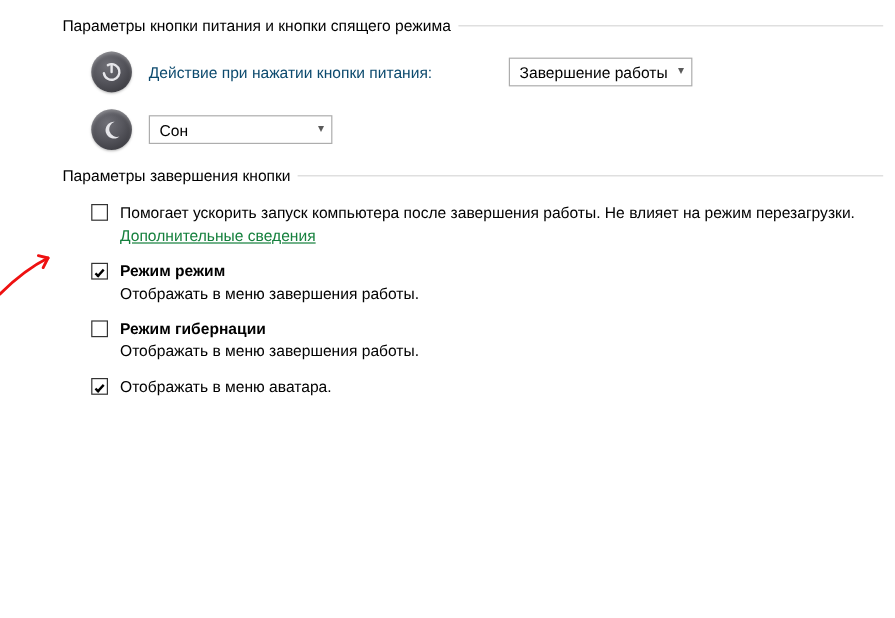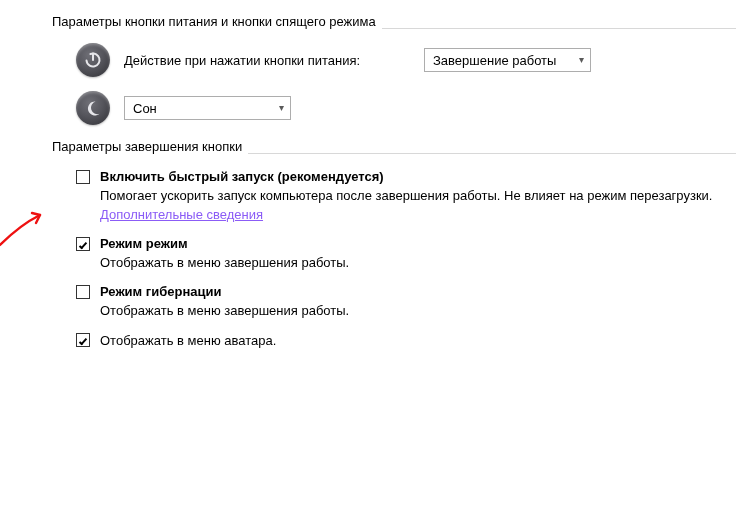--- a/index.html
+++ b/index.html
@@ -4,44 +4,44 @@
 <style>
 html,body{margin:0;padding:0}
 body{
   width:746px;height:515px;
   font-family:"Segoe UI",Tahoma,sans-serif;
   font-size:13px;color:#000;background:#fff;
   position:relative;
 }
 .content{padding:14px 10px 10px 52px}
 .section-title{
-  display:flex;align-items:flex-end;
+  display:flex;align-items:center;
   margin:0 0 14px 0;color:#000;
   font-size:13px;white-space:nowrap;
 }
 .section-title .rule{
   flex:1;height:1px;background:#d8d8d8;margin-left:6px;
 }
 .row{
   display:flex;align-items:center;
   margin:0 0 14px 24px;
 }
 .row .icon-wrap{
   width:34px;height:34px;border-radius:50%;
   background:radial-gradient(circle at 40% 35%,#6f6f76 0%,#55555c 45%,#2e2e33 100%);
   box-shadow:inset 0 2px 3px rgba(255,255,255,.3),0 1px 2px rgba(0,0,0,.25);
   display:flex;align-items:center;justify-content:center;
   margin-right:14px;flex:0 0 auto;
 }
 .row .icon-wrap svg{display:block}
 .row .label{
-  flex:0 0 auto;min-width:300px;color:#000000;
+  flex:0 0 auto;min-width:300px;color:#0c4a6e;
 }
 .row .select{
-  width:167px;height:24px;
+  width:153px;height:24px;
   border:1px solid #adadad;background:#fff;
   display:flex;align-items:center;justify-content:space-between;
   padding:0 6px 0 8px;font-size:13px;color:#000;
   box-sizing:border-box;cursor:pointer;
 }
 .row .select .chev{
   font-size:10px;color:#5a5a5a;line-height:1;
 }
 .opts{margin:0 0 0 24px}
 .opt{
@@ -56,21 +56,21 @@
 }
 .opt .cb.checked::after{
   content:"";position:absolute;left:2px;top:5px;
   width:8px;height:4px;border:2px solid #000;
   border-top:none;border-right:none;transform:rotate(-48deg);
   box-sizing:border-box;
 }
 .opt .body{flex:1;min-width:0}
 .opt .ttl{font-weight:bold;line-height:1.4}
 .opt .desc{line-height:1.45;margin-top:1px}
-.opt .desc a{color:#8b5cf6;text-decoration:underline;cursor:pointer}
+.opt .desc a{color:#15803d;text-decoration:underline;cursor:pointer}
 .arrow-annot{
   position:absolute;left:-2px;top:205px;
   pointer-events:none;
 }
 </style>
 </head>
 <body>
 
 <div class="content">
 
@@ -108,21 +108,20 @@
   <div class="section-title" style="margin-top:4px">
     <span>Параметры завершения кнопки</span>
     <span class="rule"></span>
   </div>
 
   <div class="opts">
 
     <div class="opt">
       <span class="cb"></span>
       <div class="body">
-        <div class="ttl">Включить быстрый запуск (рекомендуется)</div>
         <div class="desc">
           <span>Помогает ускорить запуск компьютера после завершения работы. Не влияет на режим перезагрузки. </span><a>Дополнительные сведения</a>
         </div>
       </div>
     </div>
 
     <div class="opt">
       <span class="cb checked"></span>
       <div class="body">
         <div class="ttl">Режим режим</div>

